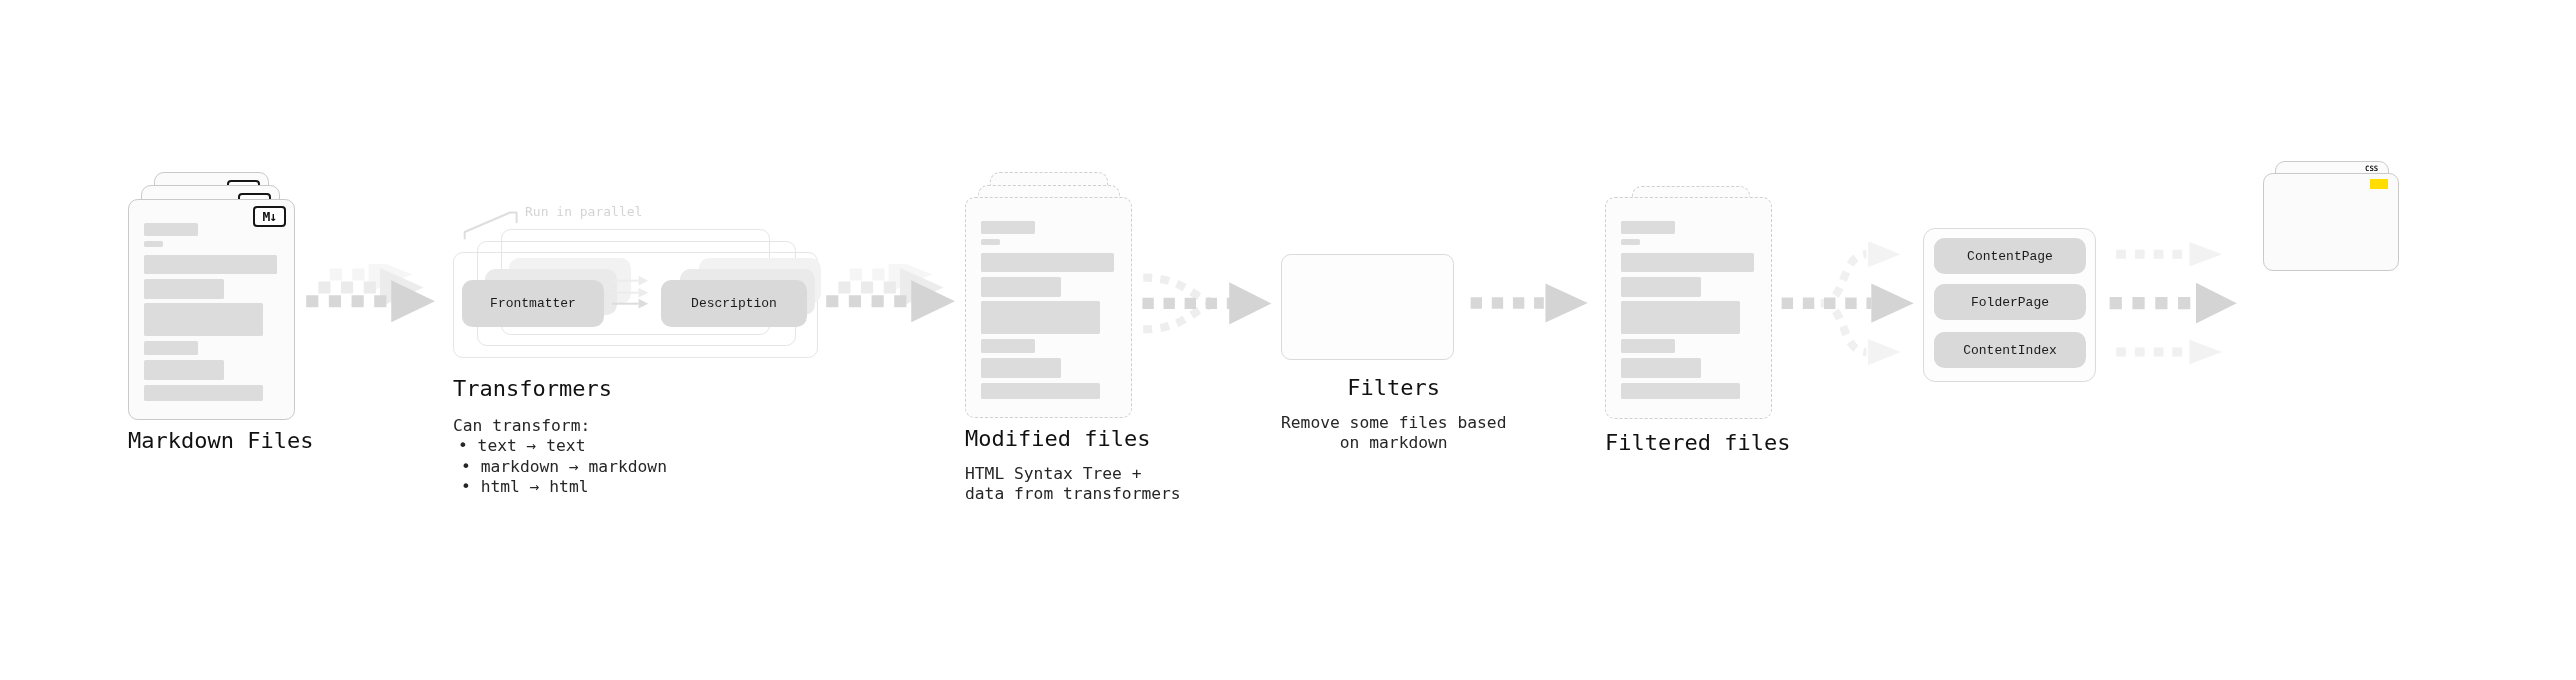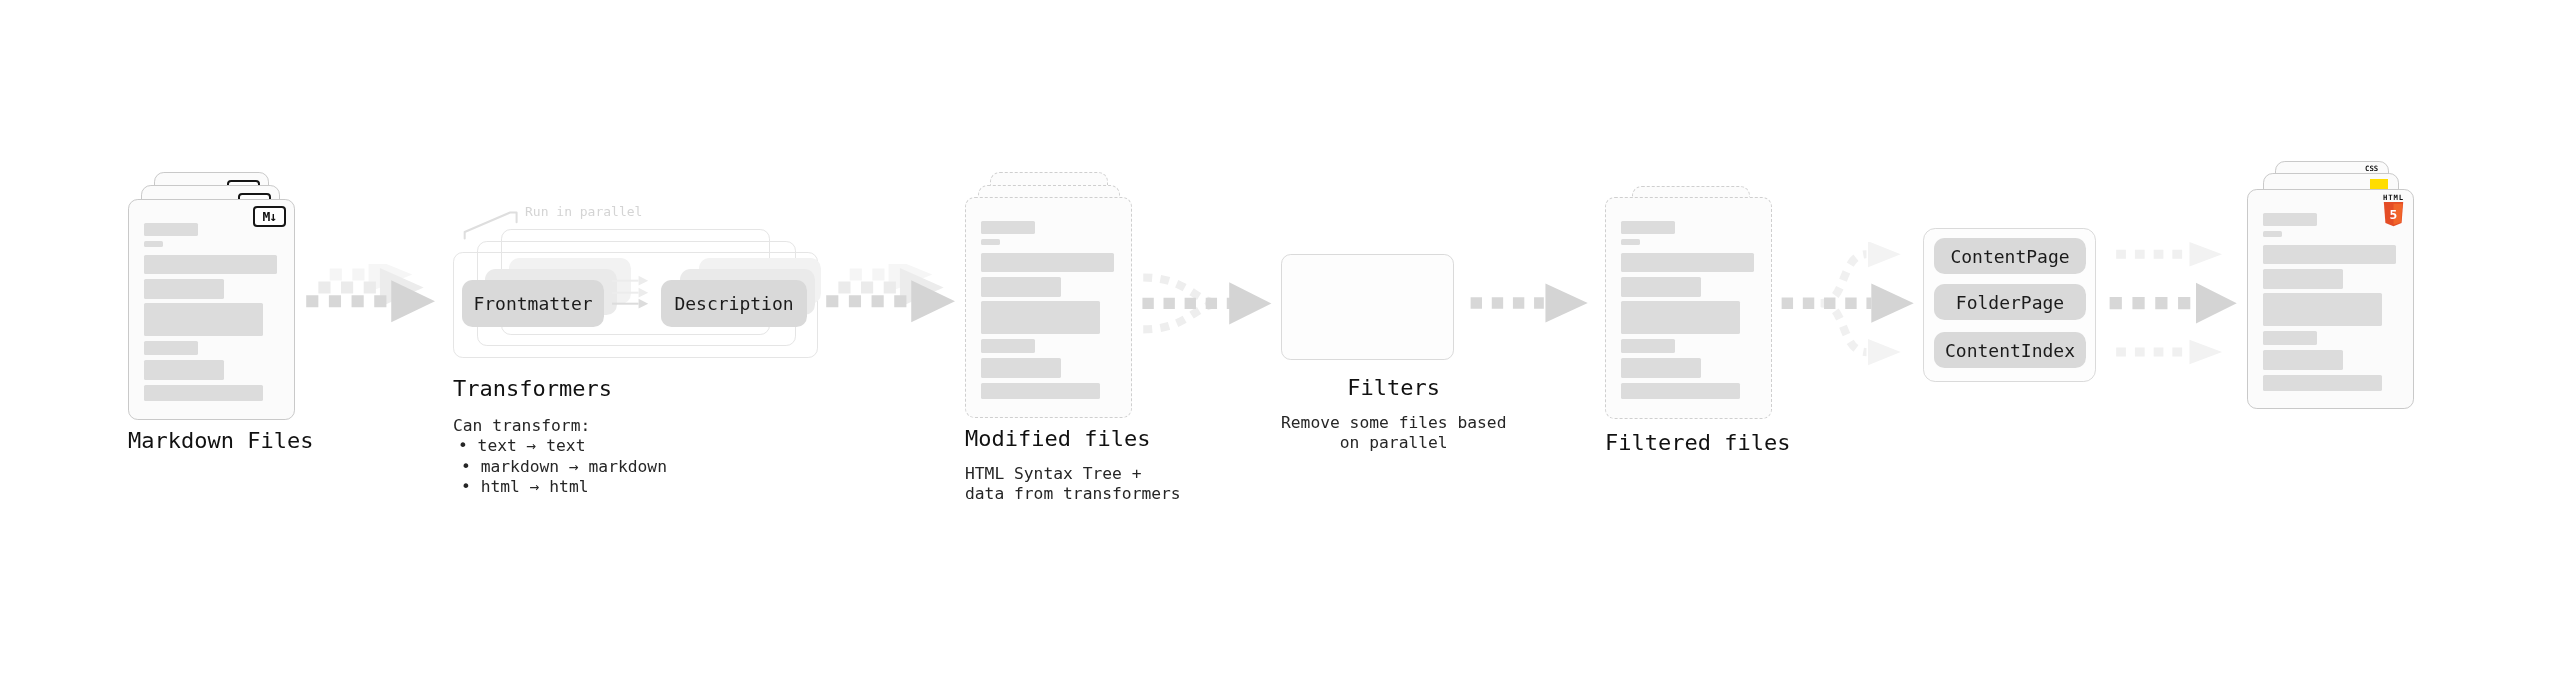--- a/index.html
+++ b/index.html
@@ -35,21 +35,21 @@
   .js-icon{position:absolute;top:4.9px;right:9.8px;width:18px;height:10.6px;background:#ffdd00;}
   .html5-icon{position:absolute;top:4.1px;right:9px;text-align:center;}
   .html5-icon .html-txt{font-size:7.3px;font-weight:bold;letter-spacing:0.8px;color:#111;line-height:8.1px;}
 
   
   .outline-box{position:absolute;border:1.6px solid #e5e5e5;border-radius:9.8px;box-sizing:border-box;background:transparent;}
   .panel-box{position:absolute;border:1.6px solid #dadada;border-radius:9.8px;box-sizing:border-box;background:#fdfdfd;}
 
   
   .pill{position:absolute;background:#d9d9d9;border-radius:10.6px;display:flex;align-items:center;justify-content:center;
-    font-size:18px;color:#1b1b1b;box-sizing:border-box;}
+    font-size:13px;color:#1b1b1b;box-sizing:border-box;font-family:Liberation Mono, monospace;}
   .pill.ghost1{background:#eaeaea;}
   .pill.ghost2{background:#f2f2f2;}
 
   
   .label-group{position:absolute;}
   .heading{font-size:22px;line-height:28px;color:#111111;white-space:nowrap;}
   .subtext{font-size:16.3px;line-height:20.3px;color:#262626;white-space:nowrap;}
   .note-text{position:absolute;font-size:13px;color:#d4d4d4;white-space:nowrap;}
 </style>
 </head>
@@ -160,21 +160,21 @@
     <path d="M 6,8 C 62,8 70,40 102,40" fill="none" stroke="#eeeeee" stroke-width="10" stroke-dasharray="11 10"></path>
     <path d="M 6,72 C 62,72 70,40 102,40" fill="none" stroke="#eeeeee" stroke-width="10" stroke-dasharray="11 10"></path>
     <line x1="5" y1="40" x2="118" y2="40" stroke="#d7d7d7" stroke-width="14" stroke-dasharray="14 12"></line>
     <polygon points="112,14 164,40 112,66" fill="#d4d4d4"></polygon>
   </svg>
 
   <div class="panel-box" style="left:1281px;top:254px;width:173px;height:106px;"></div>
   <div class="label-group" style="left:1281px;top:374px;text-align:center;">
     <div class="heading">Filters</div>
     <div class="subtext" style="margin-top:10.6px;">Remove some files based</div>
-    <div class="subtext">on parallel</div>
+    <div class="subtext">on markdown</div>
   </div>
 
   <svg class="abs" style="left:1469px;top:280px;" width="122" height="46" viewBox="0 0 150 56">
     <line x1="2" y1="28" x2="92" y2="28" stroke="#d7d7d7" stroke-width="14" stroke-dasharray="14 12"></line>
     <polygon points="94,4 146,28 94,52" fill="#d4d4d4"></polygon>
   </svg>
 
   <div class="doc-card dashed" style="left:1632px;top:186px;width:118px;height:65px;"></div>
   <div class="doc-card dashed" style="left:1605px;top:197px;width:167px;height:222px;">
     <div class="skeleton">
@@ -217,35 +217,15 @@
 
   <div class="doc-card" style="left:2275px;top:161px;width:114px;height:98px;">
     <div class="css-icon">
       <div class="css-txt">CSS</div>
       <div class="css-bar"></div>
     </div>
   </div>
   <div class="doc-card" style="left:2263px;top:173px;width:136px;height:98px;">
     <div class="js-icon"></div>
   </div>
-  <div class="doc-card" style="left:2247px;top:189px;width:167px;height:220px;">
-    <div class="html5-icon">
-      <div class="html-txt">HTML</div>
-      <svg width="21" height="24.4" viewBox="0 0 26 30">
-        <polygon points="1,0 25,0 23,26 13,30 3,26" fill="#e44d26"></polygon>
-        <polygon points="13,2 24,2 22.3,25 13,28" fill="#f16529"></polygon>
-        <text x="13" y="21" text-anchor="middle" font-size="16" font-weight="bold" fill="#ffffff" font-family="DejaVu Sans Mono, Liberation Mono, monospace">5</text>
-      </svg>
-    </div>
-    <div class="skeleton">
-      <div class="bar b1"></div>
-        <div class="bar b2"></div>
-        <div class="bar b3"></div>
-        <div class="bar b4"></div>
-      <div class="bar b5"></div>
-        <div class="bar b6"></div>
-        <div class="bar b7"></div>
-        <div class="bar b8"></div>
-    </div>
-  </div>
 
 </div>
 
 
 </body></html>

